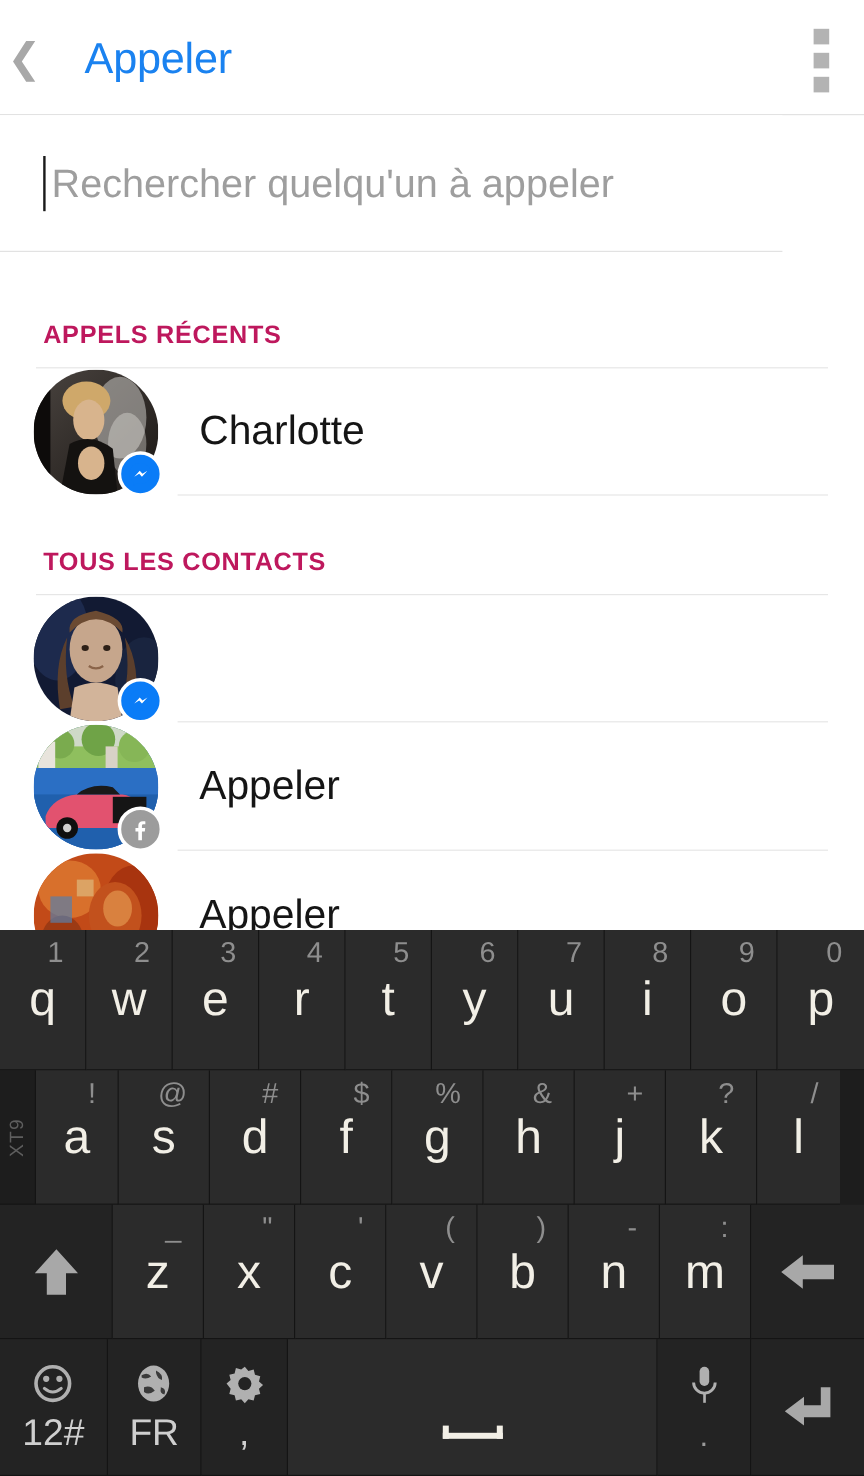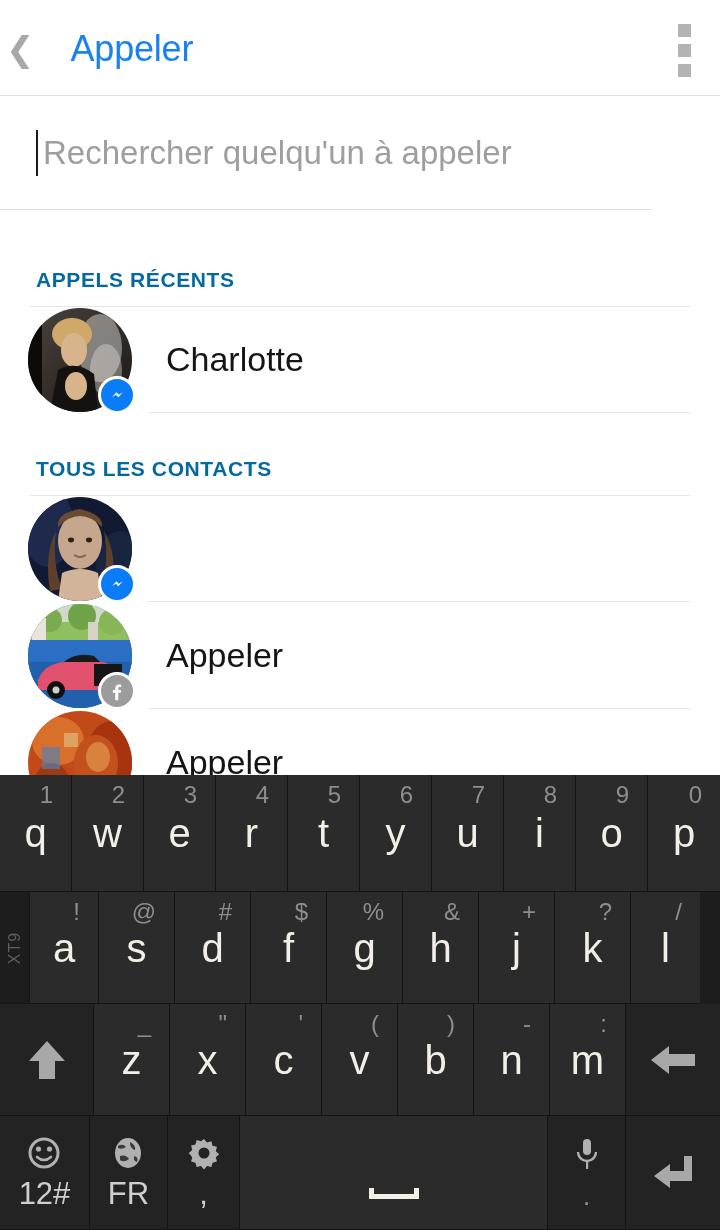--- a/index.html
+++ b/index.html
@@ -41,21 +41,21 @@
   .caret {
     width:2px; height:46px; background:#1a1a1a; margin-left:36px; flex:none;
   }
   .search-ph {
     font-size:33px; color:#9e9e9e; margin-left:5px; white-space:nowrap;
   }
 
   
   .list { position:absolute; top:210px; left:0; width:720px; height:565px; overflow:hidden; }
   .section-label {
-    font-size:21px; font-weight:bold; color:#0369a1;
+    font-size:21px; font-weight:bold; color:#be185d;
     letter-spacing:0.6px; padding:58px 0 14px 36px;
   }
   .section-label.tight { padding-top:44px; }
 
   .row { position:relative; height:107px; display:flex; align-items:center; }
   .row .sep {
     position:absolute; left:148px; right:30px; bottom:0; height:1px; background:#e6e6e6;
   }
   .row.top-sep::before {
     content:""; position:absolute; left:30px; right:30px; top:0; height:1px; background:#e6e6e6;

